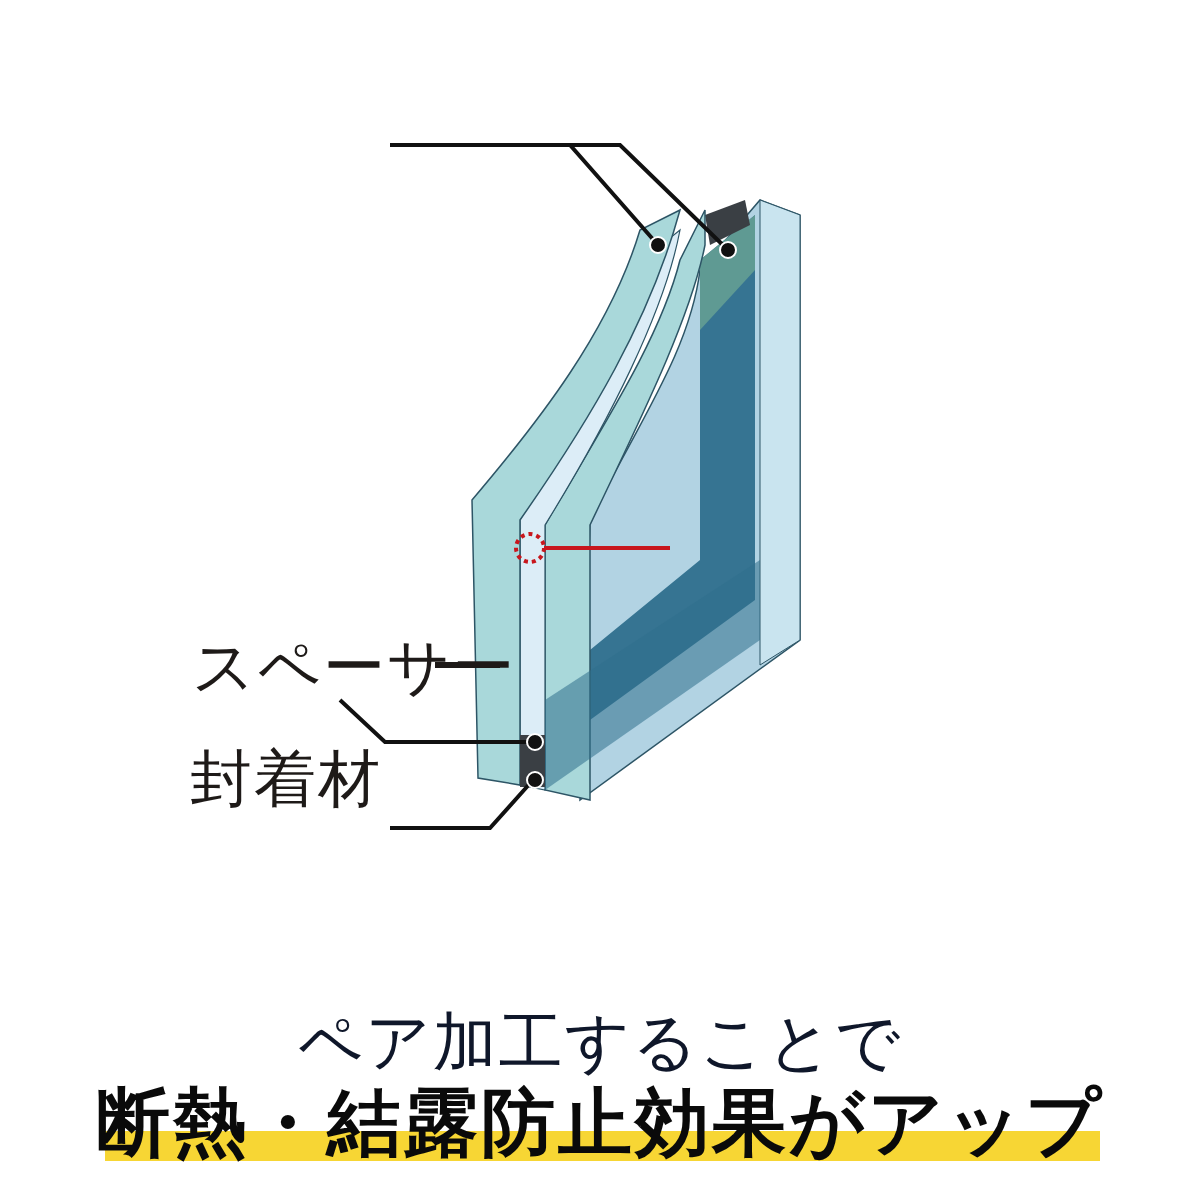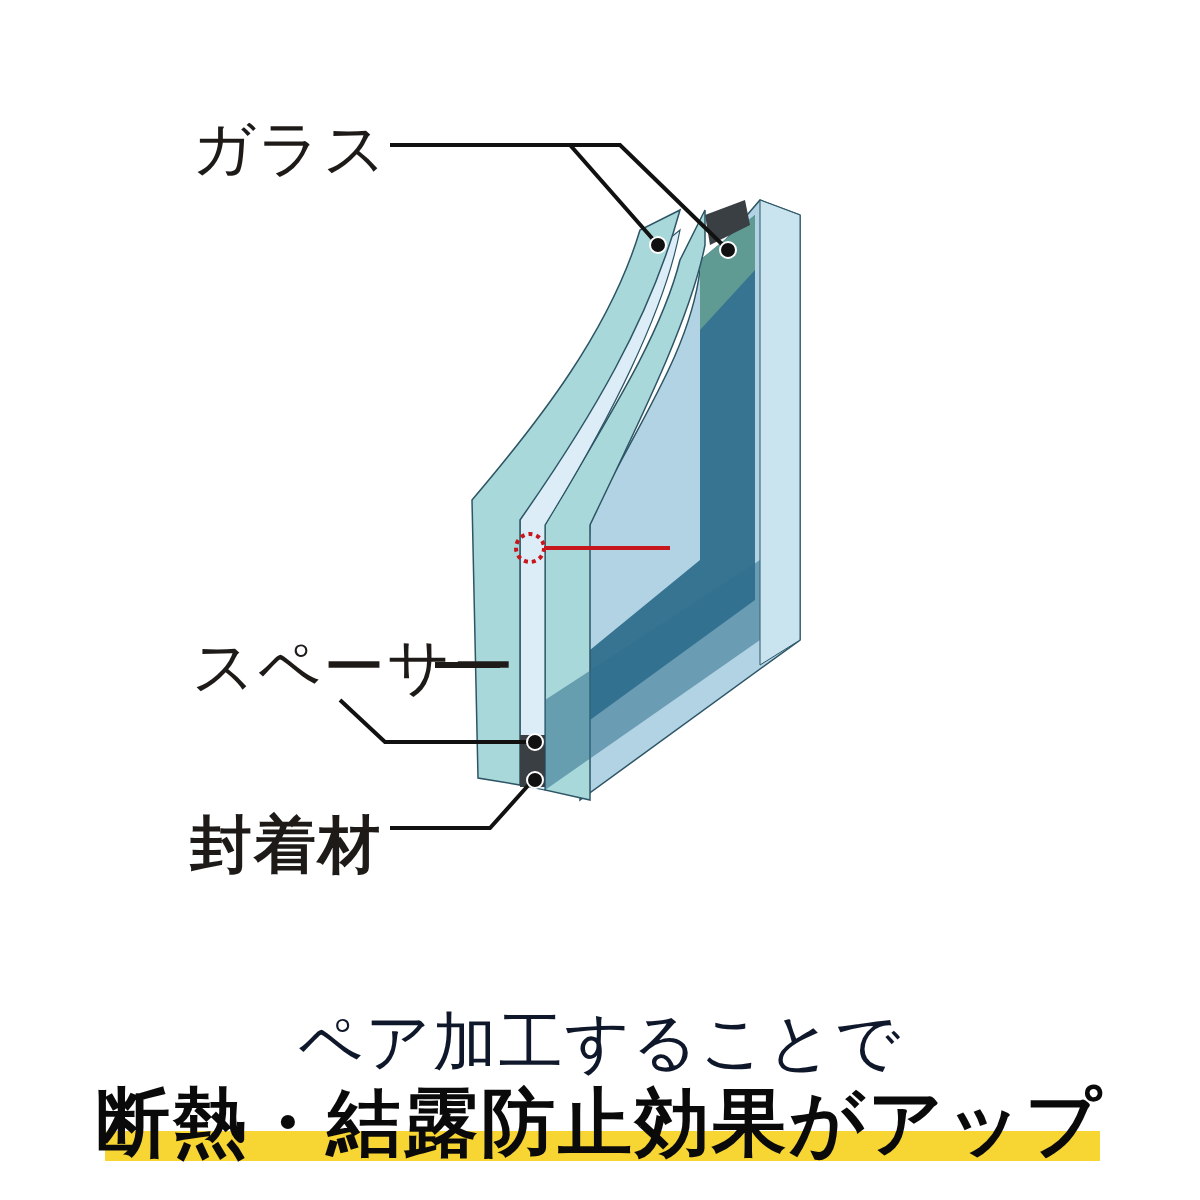--- a/index.html
+++ b/index.html
@@ -51,22 +51,21 @@
 
     <polyline points="340,700 385,742 533,742" fill="none" stroke="#111" stroke-width="4"></polyline>
     <circle cx="535" cy="742" r="8" fill="#111" stroke="#fff" stroke-width="2"></circle>
 
     <polyline points="390,828 490,828 533,780" fill="none" stroke="#111" stroke-width="4"></polyline>
     <circle cx="535" cy="780" r="8" fill="#111" stroke="#fff" stroke-width="2"></circle>
 
     <line x1="435" y1="665" x2="500" y2="665" stroke="#1e1a18" stroke-width="6"></line>
   </svg>
 
-  <div class="label" style="left:192px; top:118px;">ガラス</div>
   <div class="label" style="left:192px; top:636px;">スペーサー</div>
-  <div class="label" style="left:190px; top:814px;font-weight:bold;">封着材</div>
+  <div class="label" style="left:190px; top:748px;">封着材</div>
 </div>
 
 <div class="caption-1">ペア加工することで</div>
 <div class="highlight"></div>
 <div class="caption-2-wrap">
   <span class="caption-2">断熱・結露防止効果がアップ</span>
 </div>
 
 </body></html>

